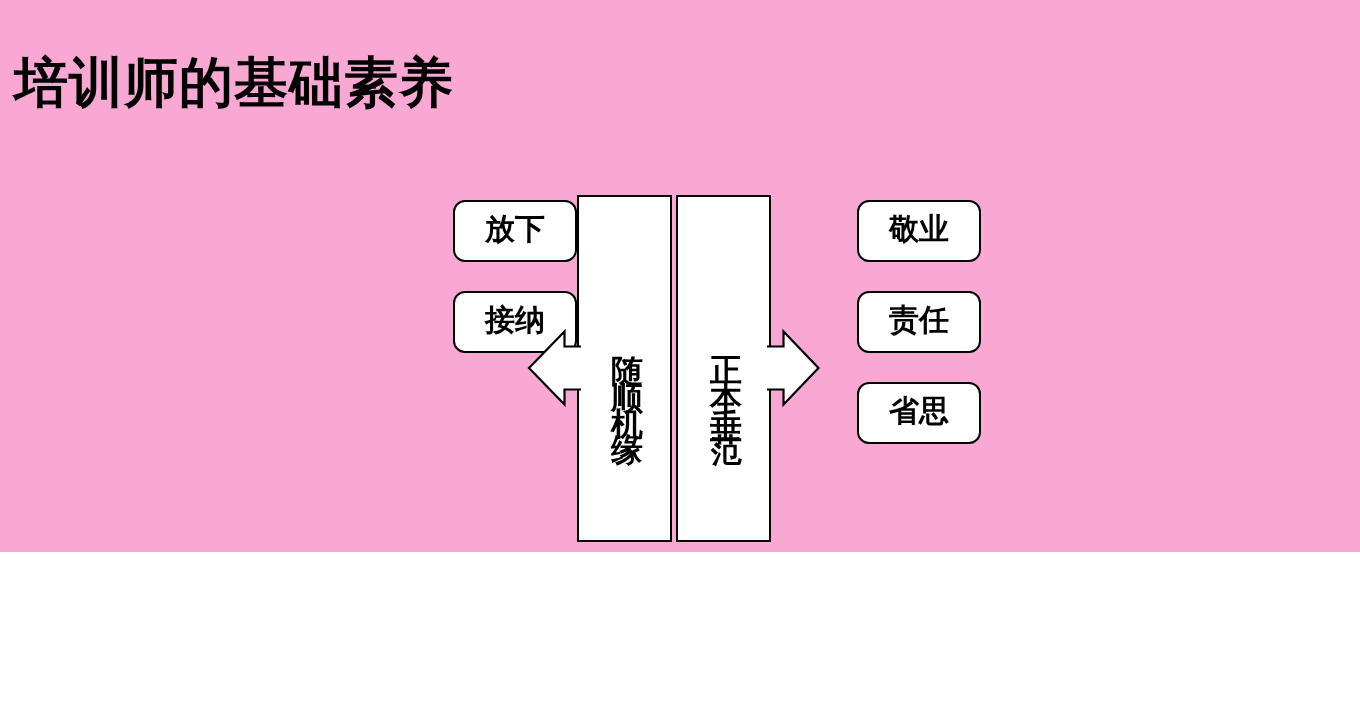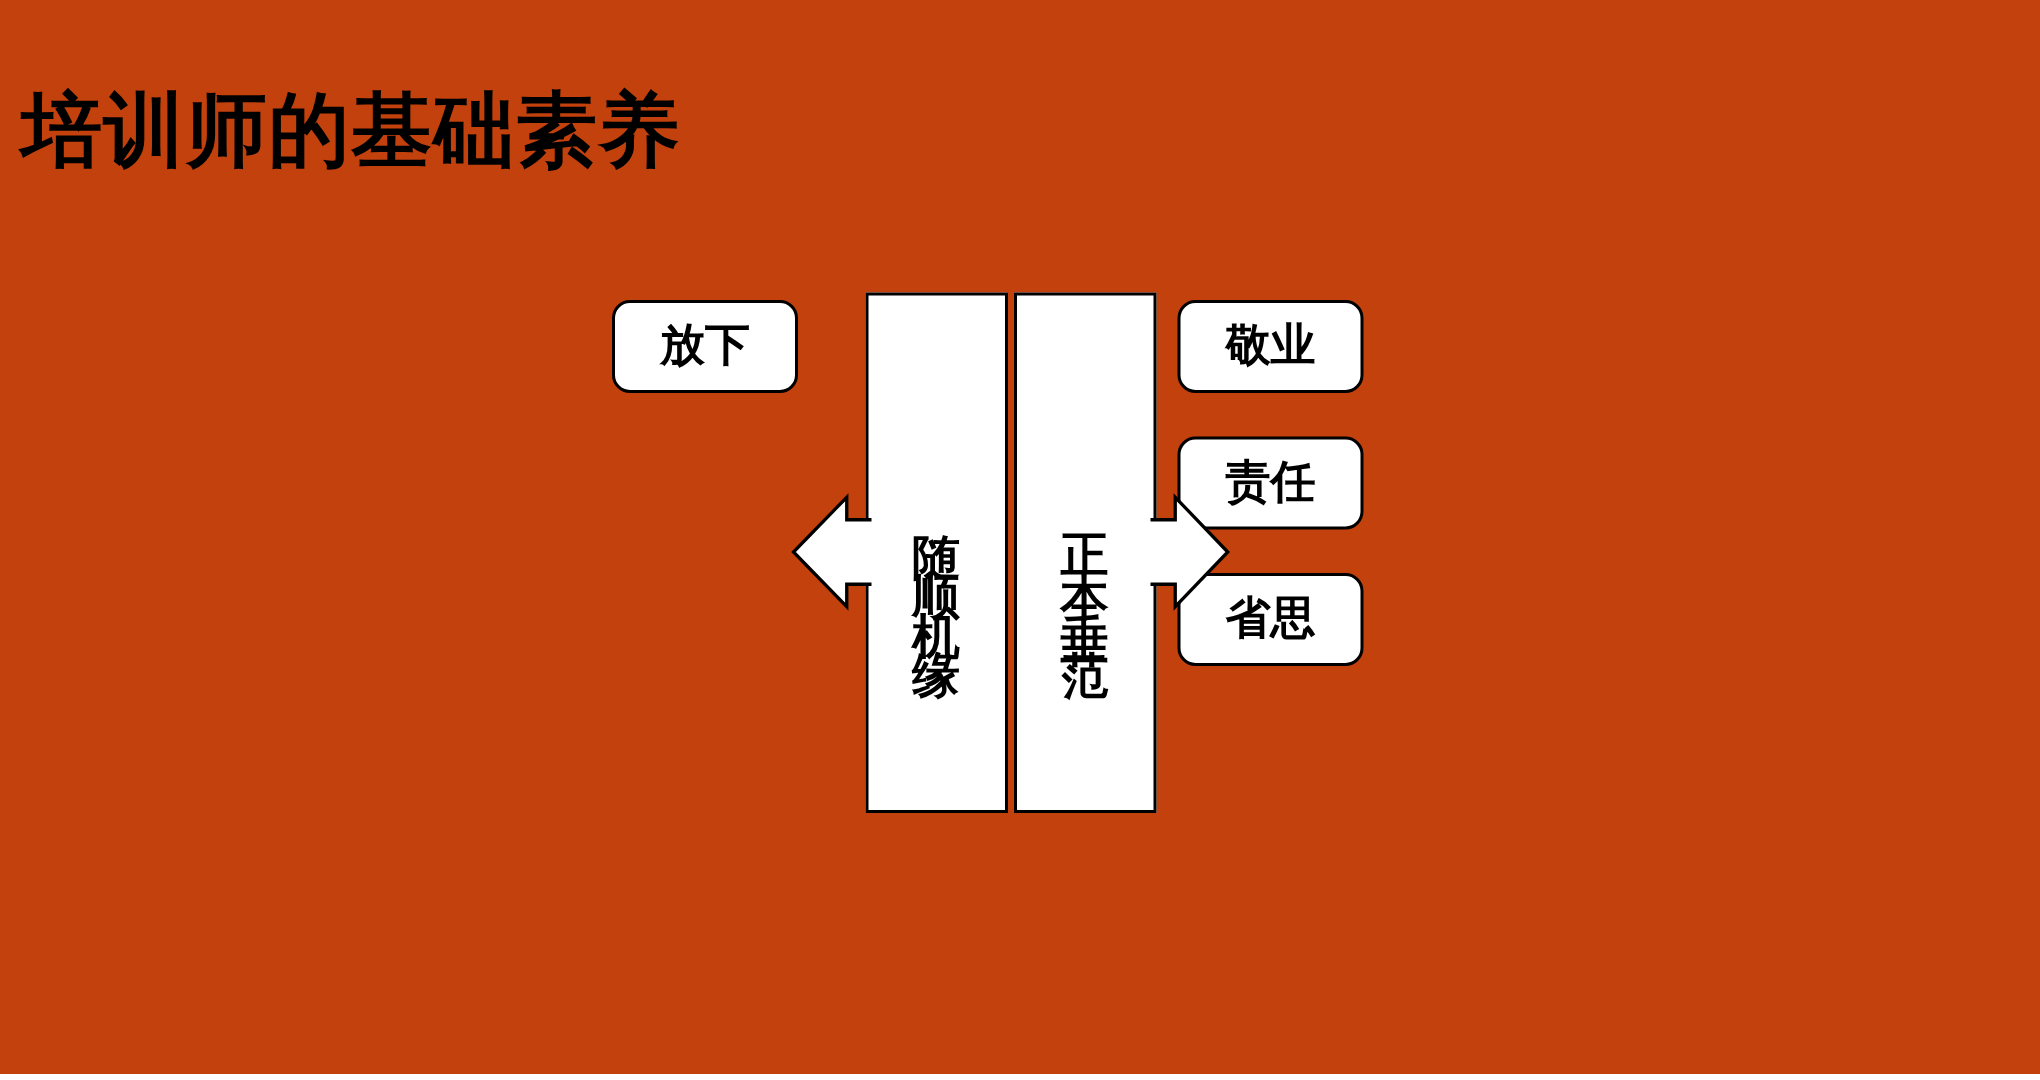--- a/index.html
+++ b/index.html
@@ -1,22 +1,22 @@
 <!DOCTYPE html>
 <html><head>
 <meta charset="utf-8">
 <style>
   html, body { margin: 0; padding: 0; background: #fff; }
   .slide {
     position: relative;
     width: 1360px;
-    height: 716px;
-    background: #c2410c;
+    height: 552px;
+    background: #f9a8d4;
     overflow: hidden;
-    font-family: Liberation Serif, serif;
+    font-family: Liberation Mono, monospace;
     color: #000;
   }
   .title {
     position: absolute;
     left: 14px;
     top: 56px;
     font-size: 54px;
     line-height: 1.15;
     font-weight: 900;
     letter-spacing: 1px;
@@ -30,23 +30,24 @@
     box-sizing: border-box;
     border: 2.5px solid #000;
     border-radius: 12px;
     background: #fff;
     display: flex;
     align-items: center;
     justify-content: center;
     font-size: 30px;
     font-weight: bold;
     line-height: 1;
+    margin-left: 45px;
   }
   .left-col  { left: 408px; }
-  .right-col { left: 785px; }
+  .right-col { left: 812px; }
   .row-1 { top: 200px; }
   .row-2 { top: 291px; }
   .row-3 { top: 382px; }
   .row-4 { top: 472px; }
   .pillar {
     position: absolute;
     top: 195px;
     height: 347px;
     width: 95px;
     box-sizing: border-box;
@@ -89,20 +90,23 @@
 </head>
 <body>
 
 <div class="slide">
 
   <div class="title">培训师的基础素养</div>
 
   <div class="side-box left-col row-1">
     <span>放下</span>
   </div>
+  <div class="side-box left-col row-2">
+    <span>接纳</span>
+  </div>
 
   <div class="side-box right-col row-1">
     <span>敬业</span>
   </div>
   <div class="side-box right-col row-3">
     <span>省思</span>
   </div>
   <div class="side-box right-col row-2">
     <span>责任</span>
   </div>

